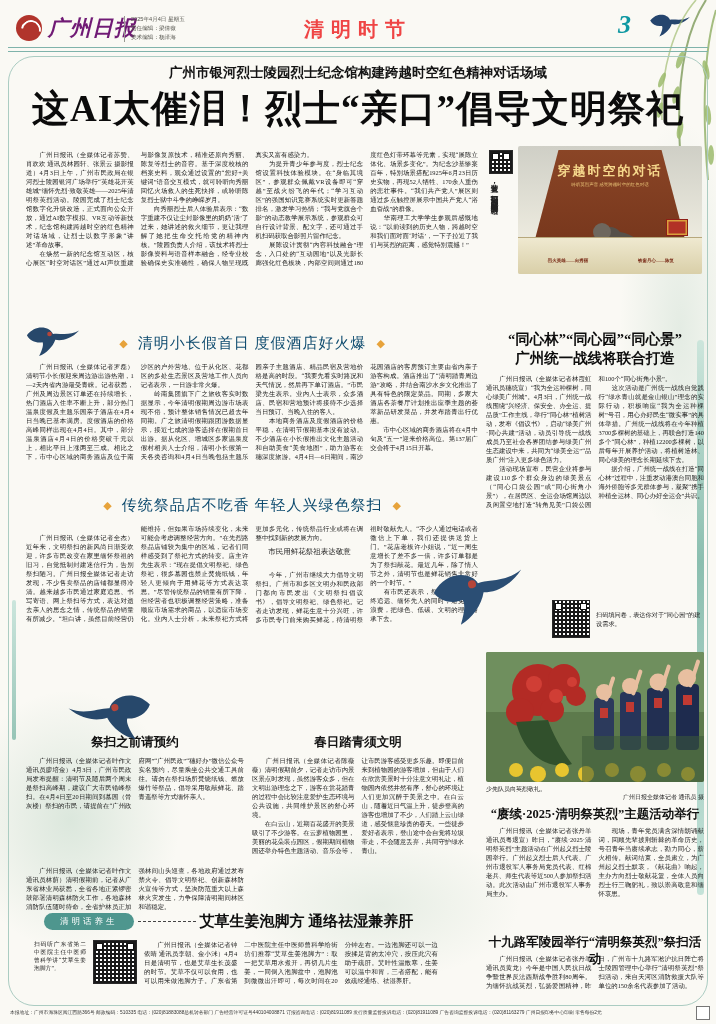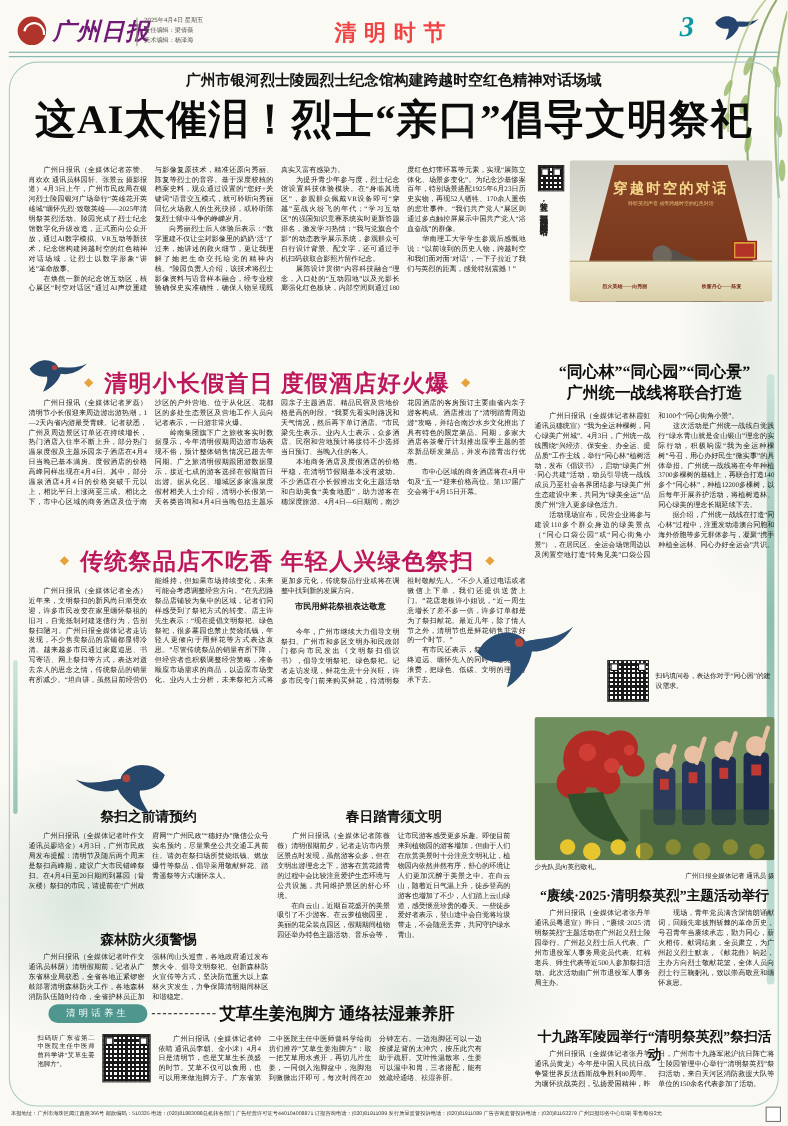--- a/index.html
+++ b/index.html
@@ -52,24 +52,24 @@
   .p1-title{position:absolute;left:0;top:16px;width:100%;text-align:center;color:#f6d88c;
         font-size:13px;font-weight:bold;letter-spacing:2px;}
   .p1-sub{position:absolute;left:10%;top:36px;width:80%;text-align:center;color:#e8c276;font-size:4.5px;line-height:6px;}
   .p1-base{position:absolute;left:0;bottom:0;width:100%;height:36px;
         background:linear-gradient(180deg,#efe9d0,#d9cfa8);border-top:1px solid #b7a87c;}
   .p1-plaque{position:absolute;bottom:10px;font-size:4.5px;line-height:6px;color:#7a2c18;font-weight:bold;width:72px;text-align:center;}
   .p1-book{position:absolute;right:14px;bottom:38px;width:20px;height:15px;background:#b23226;border:1px solid #8e1f16;
         box-shadow:inset 0 0 0 1.5px #d9a03c;}
   
   .sec-head{position:absolute;display:flex;align-items:center;justify-content:center;gap:10px;}
-  .sec-head .t{font-size:21px;font-weight:bold;color:#be185d;letter-spacing:1px;}
+  .sec-head .t{font-size:15px;font-weight:normal;color:#0c4a6e;letter-spacing:1px;}
   .dia{color:#e7a33b;font-size:11px;line-height:1;}
   .sub-head{position:absolute;text-align:center;font-size:12.5px;font-weight:bold;color:#111;}
-  .flow-sub{font-size:7.5px;font-weight:bold;text-align:center;margin:5px 0;white-space:normal;}
+  .flow-sub{font-size:7.5px;font-weight:normal;text-align:center;margin:5px 0;white-space:normal;}
   .hotel-body{position:absolute;left:26px;top:362px;width:452px;height:120px;}
   .sac-flow{position:absolute;left:26px;top:524px;width:452px;height:202px;}
   
   .yuyue-body{position:absolute;left:26px;top:756px;width:218px;height:88px;}
   .senlin-body{position:absolute;left:26px;top:866px;width:218px;height:52px;}
   .taqing-body{position:absolute;left:252px;top:756px;width:212px;height:162px;}
   
   .health-row1{position:absolute;left:44px;top:912px;width:400px;display:flex;align-items:center;gap:4px;}
   .badge{background:#4e968e;color:#fff;font-size:8.5px;letter-spacing:3px;padding:2.5px 16px;border-radius:9px;
         font-family:"Liberation Sans","DejaVu Sans",sans-serif;white-space:nowrap;}
@@ -198,21 +198,20 @@
   <div class="sac-flow bodytxt cols4">
     <span>　　广州日报讯（全媒体记者全杰）近年来，文明祭扫的新风尚日渐受欢迎，许多市民改变在家里缅怀祭祖的旧习，自觉抵制封建迷信行为，告别祭扫陋习。广州日报全媒体记者走访发现，不少售卖祭品的店铺都显得冷清。越来越多市民通过家庭追思、书写寄语、网上祭扫等方式，表达对逝去亲人的思念之情，传统祭品的销量有所减少。“坦白讲，虽然目前经营仍能维持，但如果市场持续变化，未来可能会考虑调整经营方向。”在先烈路祭品店铺较为集中的区域，记者们同样感受到了祭祀方式的转变。店主许先生表示：“现在提倡文明祭祀、绿色祭祀，很多墓园也禁止焚烧纸钱，年轻人更倾向于用鲜花等方式表达哀思。”尽管传统祭品的销量有所下降，但经营者也积极调整经营策略，准备顺应市场需求的商品，以适应市场变化。业内人士分析，未来祭祀方式将更加多元化，传统祭品行业或将在调整中找到新的发展方向。</span>
     <div class="flow-sub">市民用鲜花祭祖表达敬意</div>
     <span>　　今年，广州市继续大力倡导文明祭扫。广州市和多区文明办和民政部门都向市民发出《文明祭扫倡议书》，倡导文明祭祀、绿色祭祀。记者走访发现，鲜花生意十分兴旺，许多市民专门前来购买鲜花，待清明祭祖时敬献先人。“不少人通过电话或者微信上下单，我们还提供送货上门。”花店老板许小姐说，“近一周生意增长了差不多一倍，许多订单都是为了祭扫献花。最近几年，除了情人节之外，清明节也是鲜花销售非常好的一个时节。”
 　　有市民还表示，祭扫活动应在慎终追远、缅怀先人的同时，避免铺张浪费，把绿色、低碳、文明的理念传承下去。</span>
   </div>
 
   <div class="sub-head" style="left:26px;top:734px;width:218px;">祭扫之前请预约</div>
   <div class="yuyue-body bodytxt cols2">　　广州日报讯（全媒体记者叶作文 通讯员廖培金）4月3日，广州市民政局发布提醒：清明节及随后两个周末是祭扫高峰期，建议广大市民错峰祭扫。在4月4日至20日期间到墓园（骨灰楼）祭扫的市民，请提前在“广州政府网”“广州民政”“穗好办”微信公众号实名预约，尽量乘坐公共交通工具前往。请勿在祭扫场所焚烧纸钱、燃放爆竹等祭品，倡导采用敬献鲜花、踏青遥祭等方式缅怀亲人。</div>
 
-  <div class="sub-head" style="left:26px;top:846px;width:218px;">森林防火须警惕</div>
   <div class="senlin-body bodytxt cols2">　　广州日报讯（全媒体记者叶作文 通讯员林荫）清明假期前，记者从广东省林业局获悉，全省各地正紧锣密鼓部署清明森林防火工作，各地森林消防队伍随时待命，全省护林员正加强林间山头巡查，各地政府通过发布禁火令、倡导文明祭祀、创新森林防火宣传等方式，坚决防范重大以上森林火灾发生，力争保障清明期间林区和谐稳定。</div>
 
   <div class="sub-head" style="left:252px;top:734px;width:212px;">春日踏青须文明</div>
   <div class="taqing-body bodytxt cols2">　　广州日报讯（全媒体记者陈薇薇）清明假期前夕，记者走访市内景区景点时发现，虽然游客众多，但在文明出游理念之下，游客在赏花踏青的过程中会比较注意爱护生态环境与公共设施，共同维护景区的舒心环境。
 　　在白云山，近期百花盛开的美景吸引了不少游客。在云萝植物园里，美丽的花朵装点园区，假期期间植物园还举办特色主题活动、音乐会等，让市民游客感受更多乐趣。即便目前来到植物园的游客增加，但由于人们在欣赏美景时十分注意文明礼让，植物园内依然井然有序，舒心的环境让人们更加沉醉于美景之中。在白云山，随着近日气温上升，徒步登高的游客也增加了不少，人们踏上云山绿道，感受惬意珍贵的春天。一些徒步爱好者表示，登山途中会自觉将垃圾带走，不会随意丢弃，共同守护绿水青山。</div>
 
   <div class="health-row1">
     <span class="badge">清明话养生</span>
     <span class="dashes"></span>
     <span class="health-title">艾草生姜泡脚方 通络祛湿兼养肝</span>

